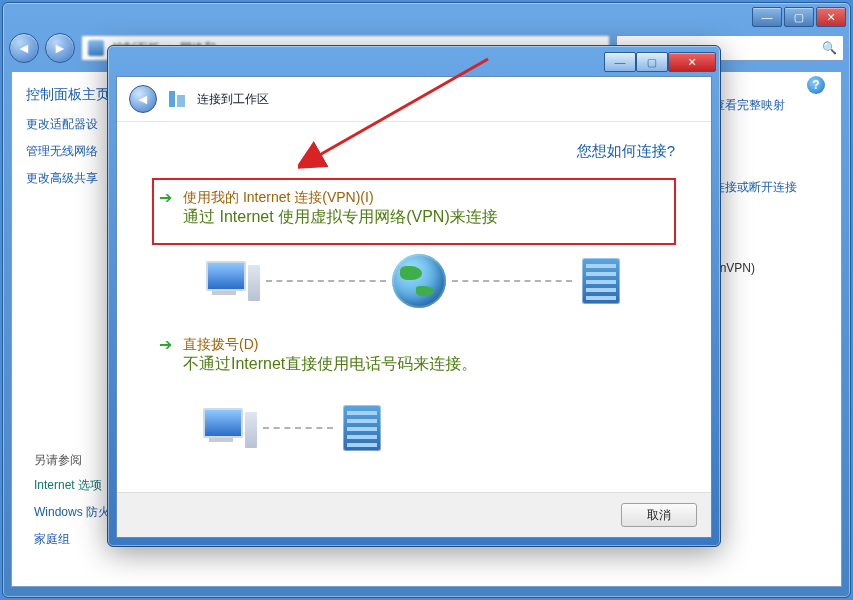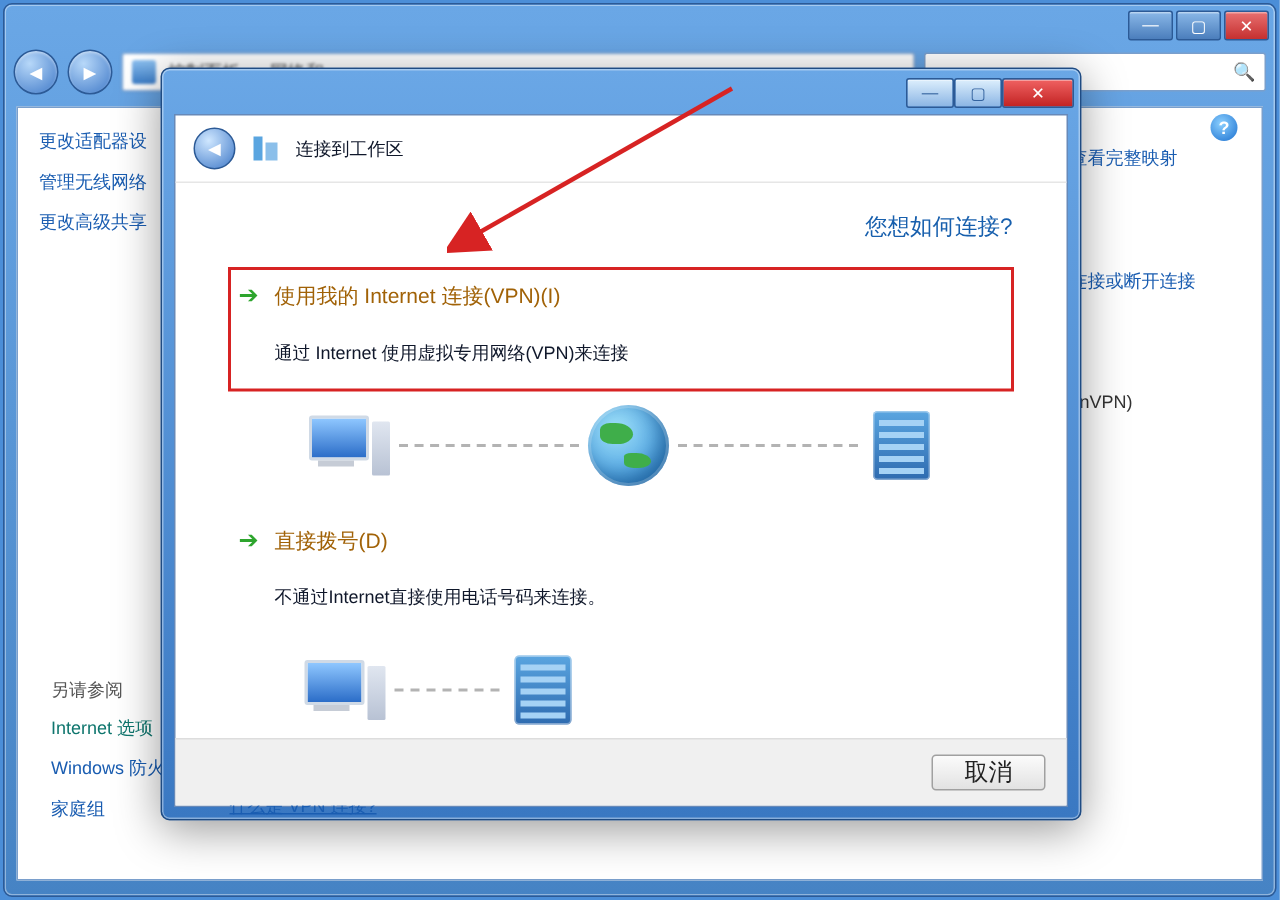--- a/index.html
+++ b/index.html
@@ -201,21 +201,21 @@
   }
   .option .arrow {
     position:absolute;
     left: 6px; top: 12px;
     width:14px; height:14px;
     color:#2ea52e;
     font-size:16px;
     line-height:14px;
   }
   .option .opt-title { color:#a16207; font-size:14px; }
-  .option .opt-desc { color:#0f172a; font-size:12px; margin-top:20px; }
+  .option .opt-desc { color:#4d7c0f; font-size:16px; margin-top:0; }
   
   .option.highlight {
     outline: 2px solid #d72323;
     outline-offset: -1px;
     padding-right: 6px;
   }
 
   
   .illus {
     display:flex; align-items:center; justify-content:space-between;
@@ -269,21 +269,21 @@
     border-top:1px solid #ddd;
     display:flex; align-items:center; justify-content:flex-end;
     padding: 0 14px;
   }
   .std-button {
     min-width: 76px;
     height: 24px;
     background: linear-gradient(#fbfbfb,#e2e2e2);
     border:1px solid #a0a0a0;
     border-radius:3px;
-    font-size:16px;
+    font-size:12px;
     color:#222;
     padding: 0 12px;
     cursor:pointer;
   }
 
   
   .annot-arrow {
     position:absolute;
     top: 53px; left: 298px;
     width: 200px; height: 120px;
@@ -313,20 +313,21 @@
       <span>›</span>
     </div>
     <div class="search-box">
       <span>🔍</span>
     </div>
   </div>
 
   <div class="outer-client">
     <div class="help-icon">?</div>
     <div class="sidebar">
+      <div class="heading">控制面板主页</div>
       <span class="link">更改适配器设</span>
       <span class="link">管理无线网络</span>
       <span class="link">更改高级共享</span>
 
       <div class="see-also">
         <div>另请参阅</div>
         <div class="link" style="color:#0f766e">Internet 选项</div>
         <div class="link" style="color:#1a5db1">Windows 防火墙</div>
         <div class="link" style="color:#1a5db1">家庭组</div>
       </div>

